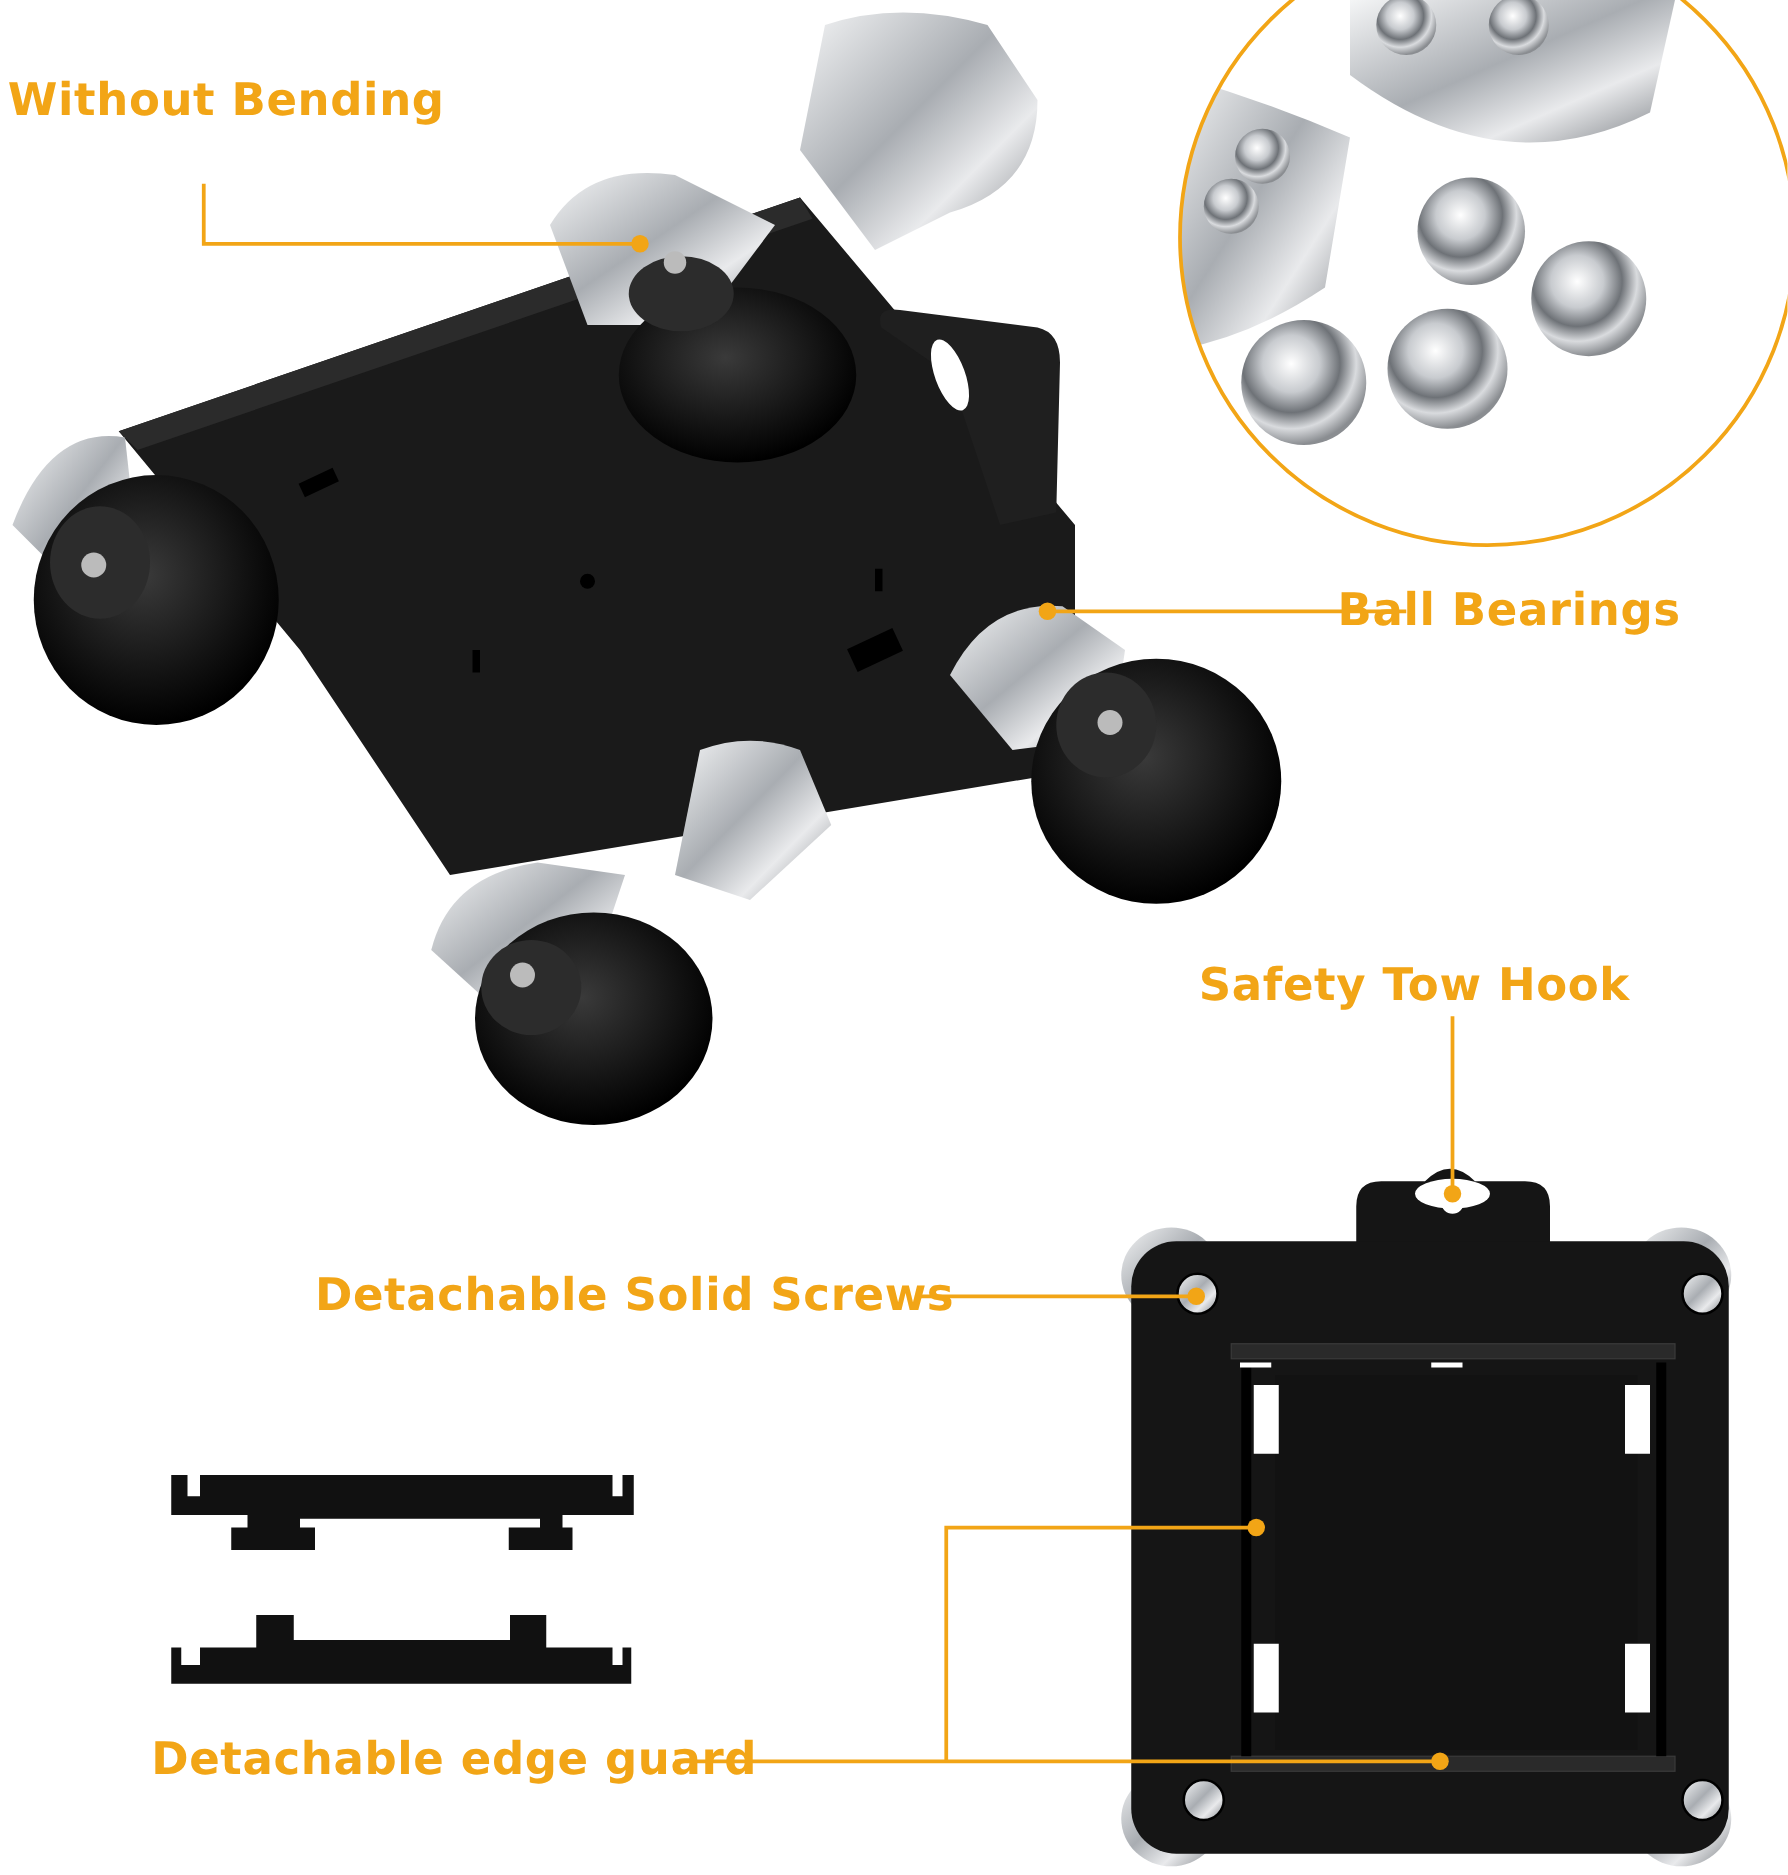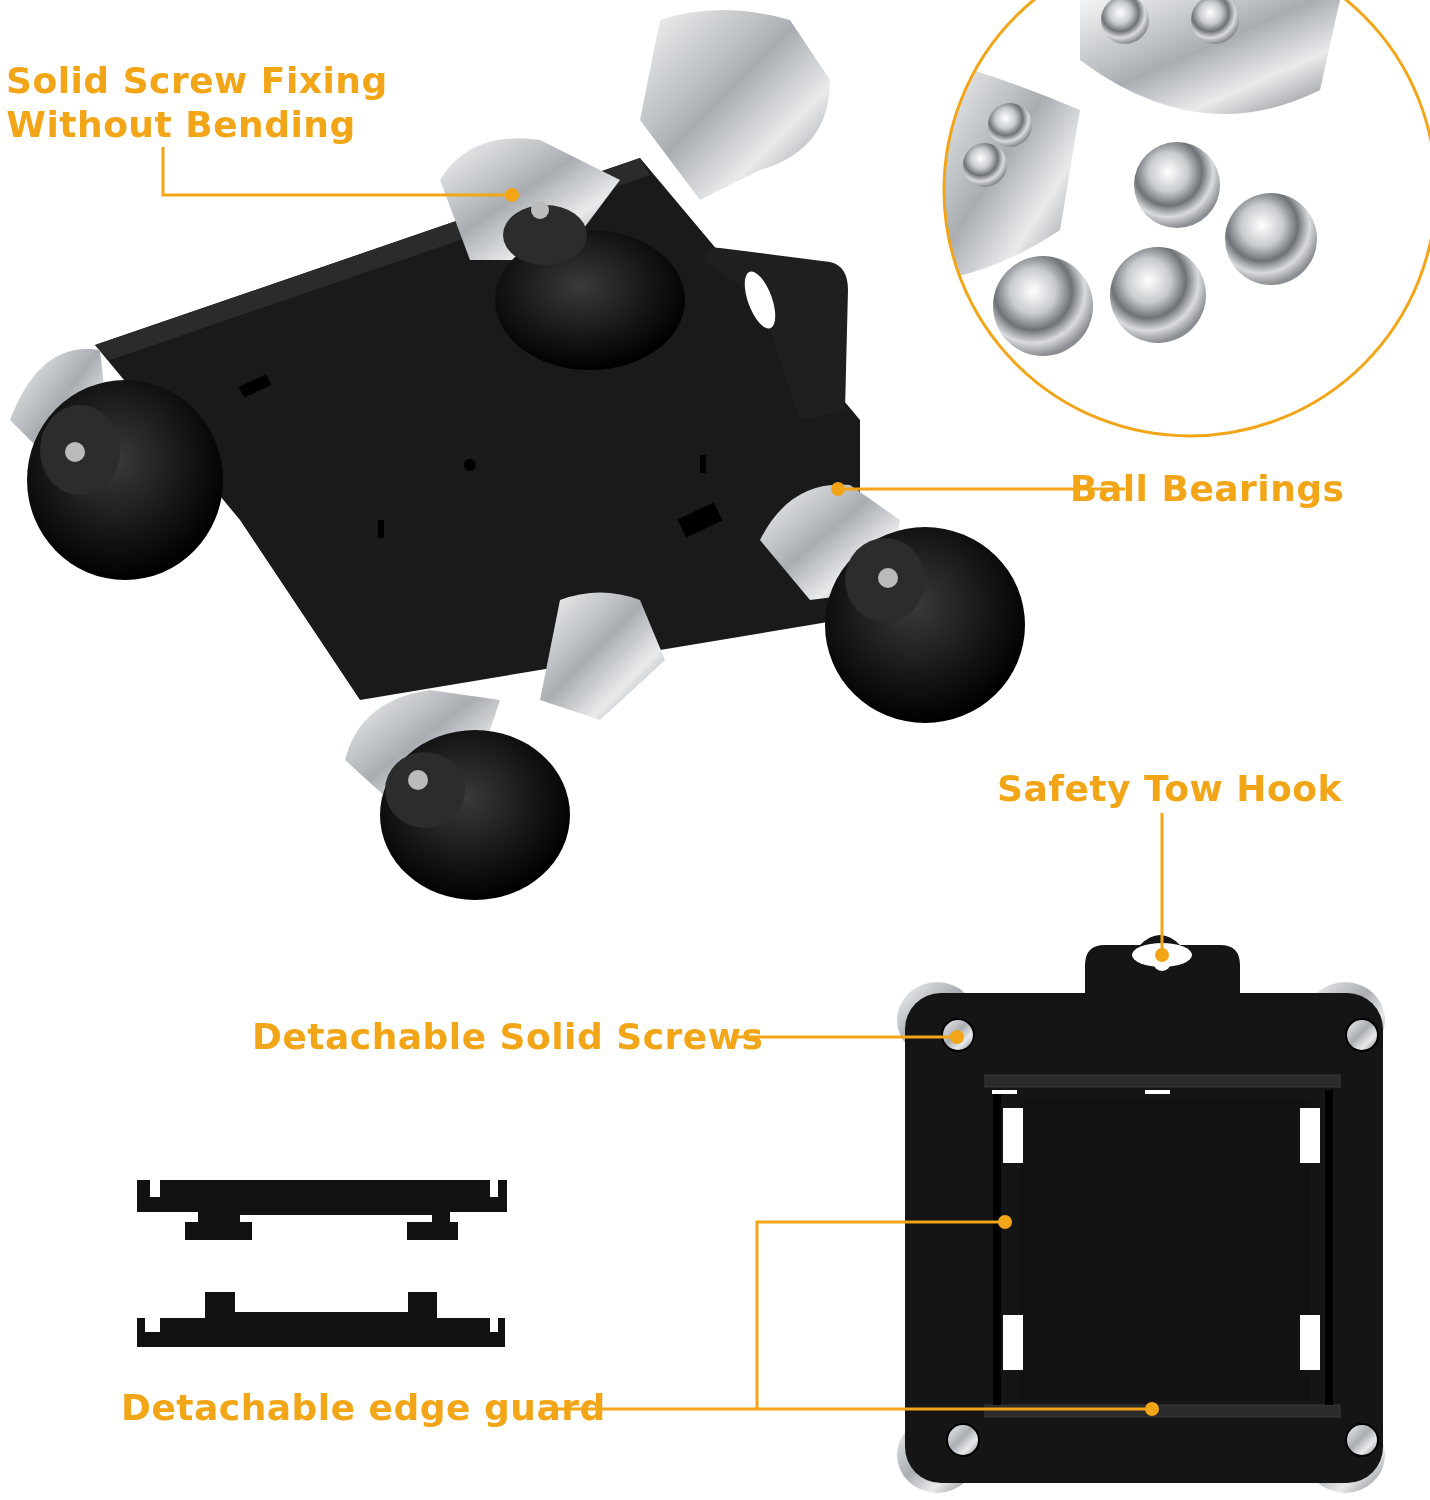--- a/index.html
+++ b/index.html
@@ -160,19 +160,18 @@
     <circle cx="1152" cy="1409" r="7" fill="#F2A516"></circle>
   </g>
 
   <g>
     <path d="M137 1180 L150 1180 L150 1197 L160 1197 L160 1180 L490 1180 L490 1197 L498 1197 L498 1180 L507 1180 L507 1212 L450 1212 L450 1222 L458 1222 L458 1240 L407 1240 L407 1222 L432 1222 L432 1215 L240 1215 L240 1222 L252 1222 L252 1240 L185 1240 L185 1222 L198 1222 L198 1212 L137 1212 Z" fill="#111"></path>
     <path d="M205 1292 L235 1292 L235 1312 L408 1312 L408 1292 L437 1292 L437 1318 L490 1318 L490 1332 L498 1332 L498 1318 L505 1318 L505 1347 L137 1347 L137 1318 L145 1318 L145 1332 L160 1332 L160 1318 L205 1318 Z" fill="#111"></path>
   </g>
 </svg>
 
 <div class="label" style="left:6px; top:59px; text-align:center; width:350px;">
-  <div>Solid Screw Fixing</div>
   <div>Without Bending</div>
 </div>
 <div class="label" style="left:1070px; top:467px;">Ball Bearings</div>
-<div class="label" style="left:997px; top:767px;">Safety Tow Hook</div>
+<div class="label" style="left:959px; top:767px;">Safety Tow Hook</div>
 <div class="label" style="left:252px; top:1015px;">Detachable Solid Screws</div>
 <div class="label" style="left:90px; top:1386px;margin-left:31px;">Detachable edge guard</div>
 
 </body></html>

